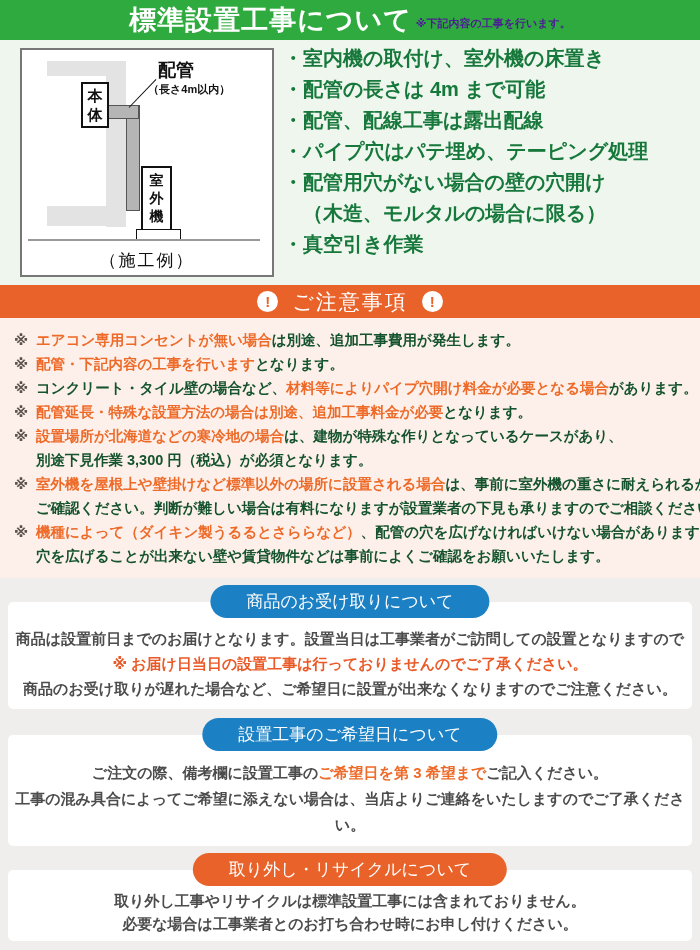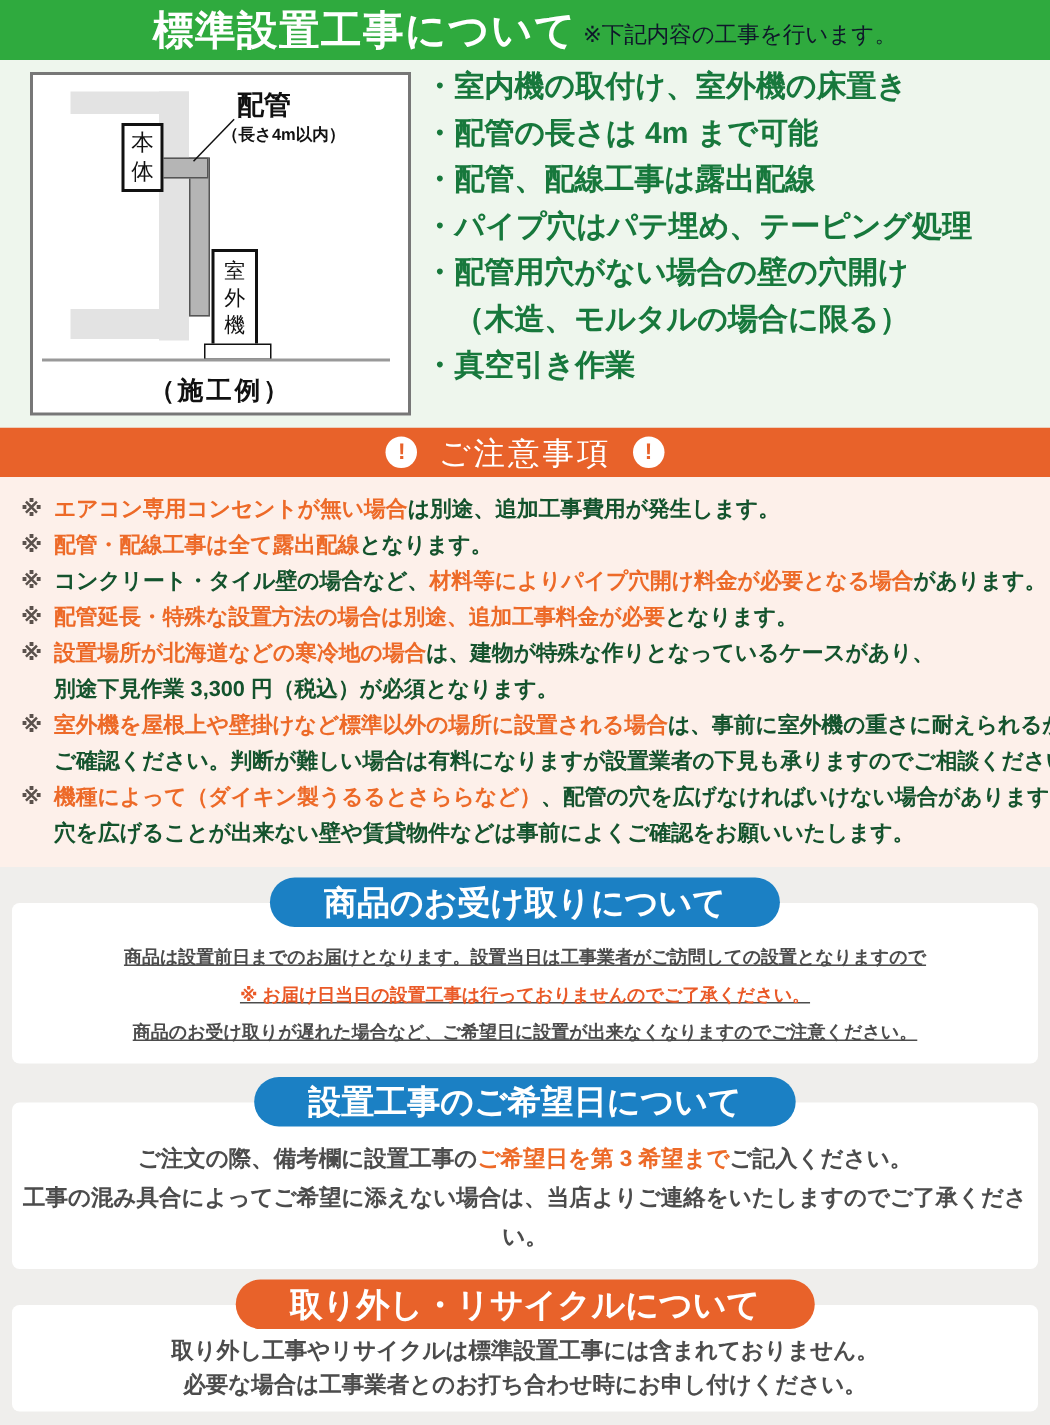--- a/index.html
+++ b/index.html
@@ -5,67 +5,67 @@
   html,body{margin:0;padding:0;}
   body{
     width:700px;height:950px;overflow:hidden;position:relative;
     background:#efeeec;
     font-family:"Liberation Sans","DejaVu Sans",sans-serif;
     -webkit-font-smoothing:antialiased;
   }
   
   .hero{height:40px;background:#2faa3e;display:flex;align-items:center;justify-content:center;gap:4px;}
   .hero .t{color:#fff;font-size:27px;font-weight:bold;letter-spacing:1px;}
-  .hero .s{color:#0f172a;font-size:15px;font-weight:normal;padding-top:6px;}
+  .hero .s{color:#4c1d95;font-size:11px;font-weight:bold;padding-top:6px;}
   
   .top{height:245px;background:#eef6ed;position:relative;}
   .figure{position:absolute;left:20px;top:8px;width:250px;height:225px;background:#fff;border:2px solid #777;}
   .figure .wall{position:absolute;background:#e3e3e3;}
   .w-top{left:25px;top:11px;width:79px;height:15px;}
   .w-side{left:84px;top:11px;width:20px;height:166px;}
   .w-bot{left:25px;top:156px;width:59px;height:20px;}
   .pipe{position:absolute;background:#b5b5b5;border:1px solid #555;}
   .pipe-v{left:104px;top:55px;width:12px;height:104px;}
   .pipe-h{left:84px;top:55px;width:31px;height:12px;}
   .ubox{position:absolute;background:#fff;border:2px solid #111;color:#111;
-        font-weight:normal;text-align:center;word-break:break-all;}
+        font-weight:bold;text-align:center;word-break:break-all;}
   .main-unit{left:59px;top:32px;width:24px;min-height:40px;font-size:15px;line-height:19px;padding-top:2px;}
   .outdoor-unit{left:119px;top:116px;width:27px;min-height:60px;font-size:14px;line-height:18px;padding-top:3px;}
   .pedestal{position:absolute;left:114px;top:179px;width:43px;height:9px;background:#fff;border:1.5px solid #111;}
   .ground{position:absolute;left:6px;top:189px;width:232px;border-top:2px solid #999;}
   .pipe-label{position:absolute;left:136px;top:8px;font-size:18px;font-weight:bold;color:#111;}
   .pipe-note{position:absolute;left:126px;top:32px;font-size:11px;font-weight:bold;color:#111;white-space:nowrap;}
   .leader{position:absolute;left:107px;top:57px;width:39px;height:0;border-top:1.5px solid #111;
           transform-origin:left center;transform:rotate(-46deg);}
   .fig-caption{position:absolute;left:0;bottom:3px;width:100%;text-align:center;
-               font-size:17px;font-weight:bold;color:#111;letter-spacing:2px;margin-top:32px;}
+               font-size:17px;font-weight:normal;color:#111;letter-spacing:2px;margin-top:32px;}
   .worklist{position:absolute;left:283px;top:3px;width:414px;}
   .wi{display:flex;font-size:20px;font-weight:bold;color:#17783c;line-height:31px;white-space:nowrap;}
   .wi .b{width:20px;flex:none;}
   
   .band{height:33px;background:#e8622a;display:flex;align-items:center;justify-content:center;gap:14px;}
   .band .bt{color:#fff;font-size:21px;font-weight:normal;letter-spacing:2px;}
   .excl{width:21px;height:21px;border-radius:50%;background:#fff;color:#e8622a;
         font-size:15px;font-weight:bold;line-height:21px;text-align:center;}
   
   .cautions{background:#fdf0ea;padding:10px 6px 10px 14px;}
   .note{font-size:14.5px;font-weight:bold;line-height:24px;white-space:nowrap;}
   .note .mk{display:inline-block;width:22px;color:#5a514c;}
   .note .pl{color:#14532d;}
   .note .em{color:#ed6a28;}
   
   .sect{position:relative;margin:24px 8px 0;background:#fff;border-radius:5px;}
   .pill{position:absolute;top:-17px;left:50%;transform:translateX(-50%);
         height:33px;line-height:33px;padding:0 36px;border-radius:17px;
-        color:#fff;font-size:22px;font-weight:bold;white-space:nowrap;}
+        color:#fff;font-size:17px;font-weight:normal;white-space:nowrap;}
   .pill.blue{background:#1b80c4;box-shadow:inset 0 0 0 2px #step;}
   .pill.blue{background:#1b80c4;}
   .pill.orange{background:#e8622a;}
   .sect-body{text-align:center;font-weight:bold;color:#4c4c4c;}
-  .s1 .sect-body{padding:24px 4px 8px;font-size:12px;line-height:25px;text-decoration:underline;}
+  .s1 .sect-body{padding:24px 4px 8px;font-size:15px;line-height:25px;}
   .s2{margin-top:26px;}
   .s2 .sect-body{padding:25px 2px 8px;font-size:15px;line-height:26px;}
   .s3{margin-top:24px;}
   .s3 .sect-body{padding:19px 4px 6px;font-size:15px;line-height:23px;}
   .warn{color:#ea5a28;}
   .em-inline{color:#ed6a28;}
 </style>
 </head>
 <body>
 
@@ -125,21 +125,21 @@
 </div>
 
 <div class="band">
   <span class="excl">!</span>
   <span class="bt">ご注意事項</span>
   <span class="excl">!</span>
 </div>
 
 <div class="cautions">
   <div class="note"><span class="mk">※</span><span class="em">エアコン専用コンセントが無い場合</span><span class="pl">は別途、追加工事費用が発生します。</span></div>
-  <div class="note"><span class="mk">※</span><span class="em">配管・配線工事は全て露出配線</span><span class="pl">となります。</span></div>
+  <div class="note"><span class="mk">※</span><span class="em">配管・下記内容の工事を行います</span><span class="pl">となります。</span></div>
   <div class="note"><span class="mk">※</span><span class="pl">コンクリート・タイル壁の場合など、</span><span class="em">材料等によりパイプ穴開け料金が必要となる場合</span><span class="pl">があります。</span></div>
   <div class="note"><span class="mk">※</span><span class="em">配管延長・特殊な設置方法の場合は別途、追加工事料金が必要</span><span class="pl">となります。</span></div>
   <div class="note"><span class="mk">※</span><span class="em">設置場所が北海道などの寒冷地の場合</span><span class="pl">は、建物が特殊な作りとなっているケースがあり、</span></div>
   <div class="note"><span class="mk"></span><span class="pl">別途下見作業 3,300 円（税込）が必須となります。</span></div>
   <div class="note"><span class="mk">※</span><span class="em">室外機を屋根上や壁掛けなど標準以外の場所に設置される場合</span><span class="pl">は、事前に室外機の重さに耐えられるか</span></div>
   <div class="note"><span class="mk"></span><span class="pl">ご確認ください。判断が難しい場合は有料になりますが設置業者の下見も承りますのでご相談ください。</span></div>
   <div class="note"><span class="mk">※</span><span class="em">機種によって（ダイキン製うるるとさららなど）</span><span class="pl">、配管の穴を広げなければいけない場合があります。</span></div>
   <div class="note"><span class="mk"></span><span class="pl">穴を広げることが出来ない壁や賃貸物件などは事前によくご確認をお願いいたします。</span></div>
 </div>
 

